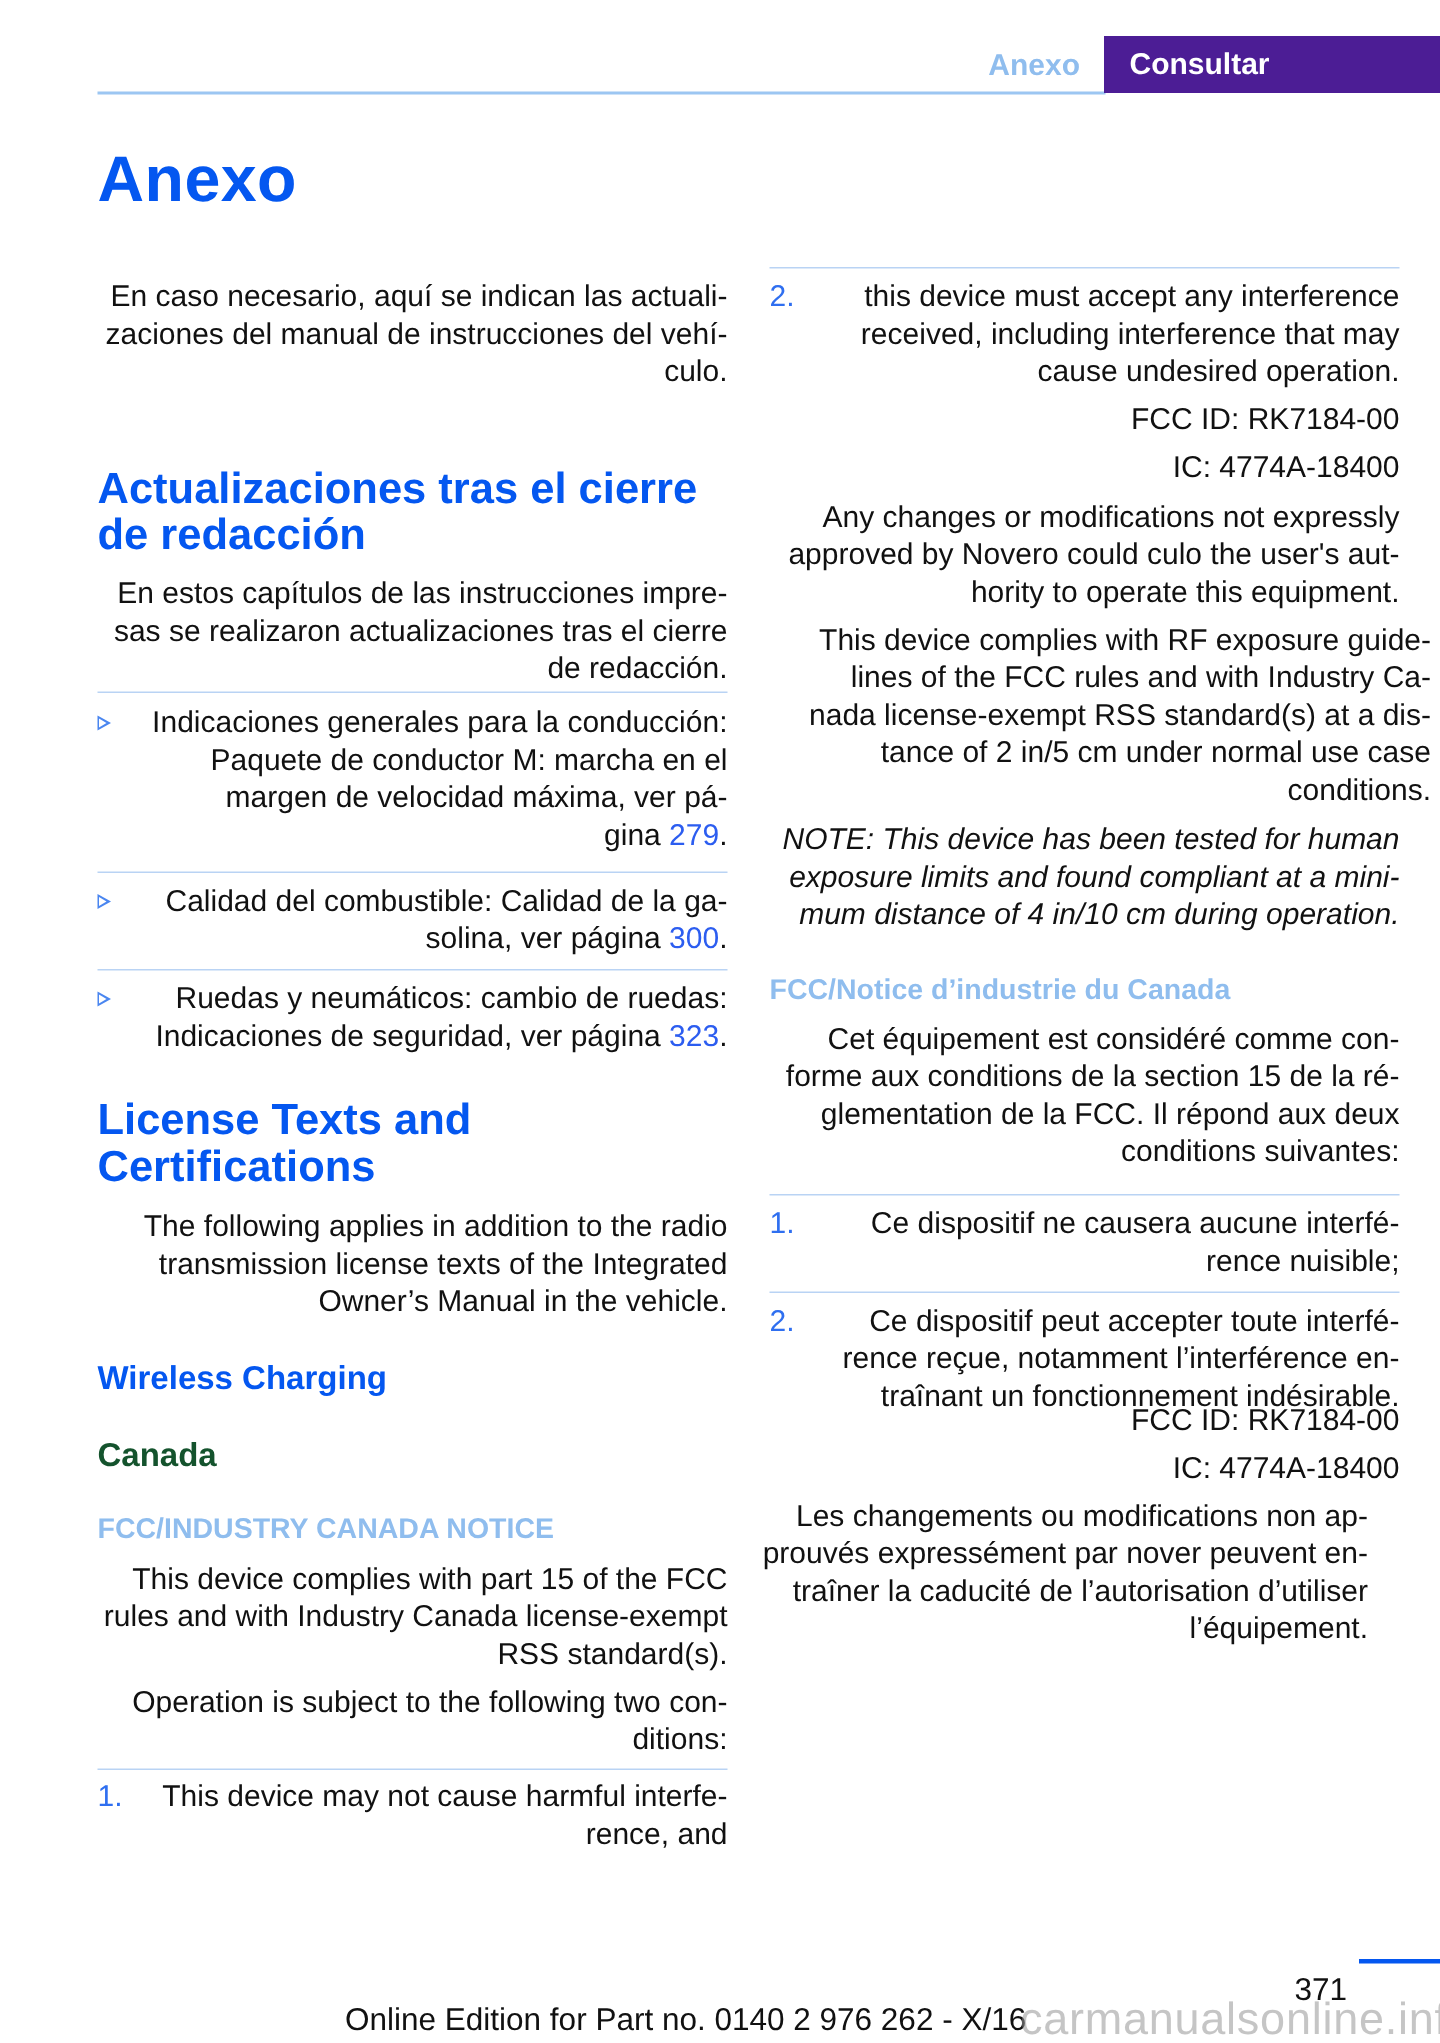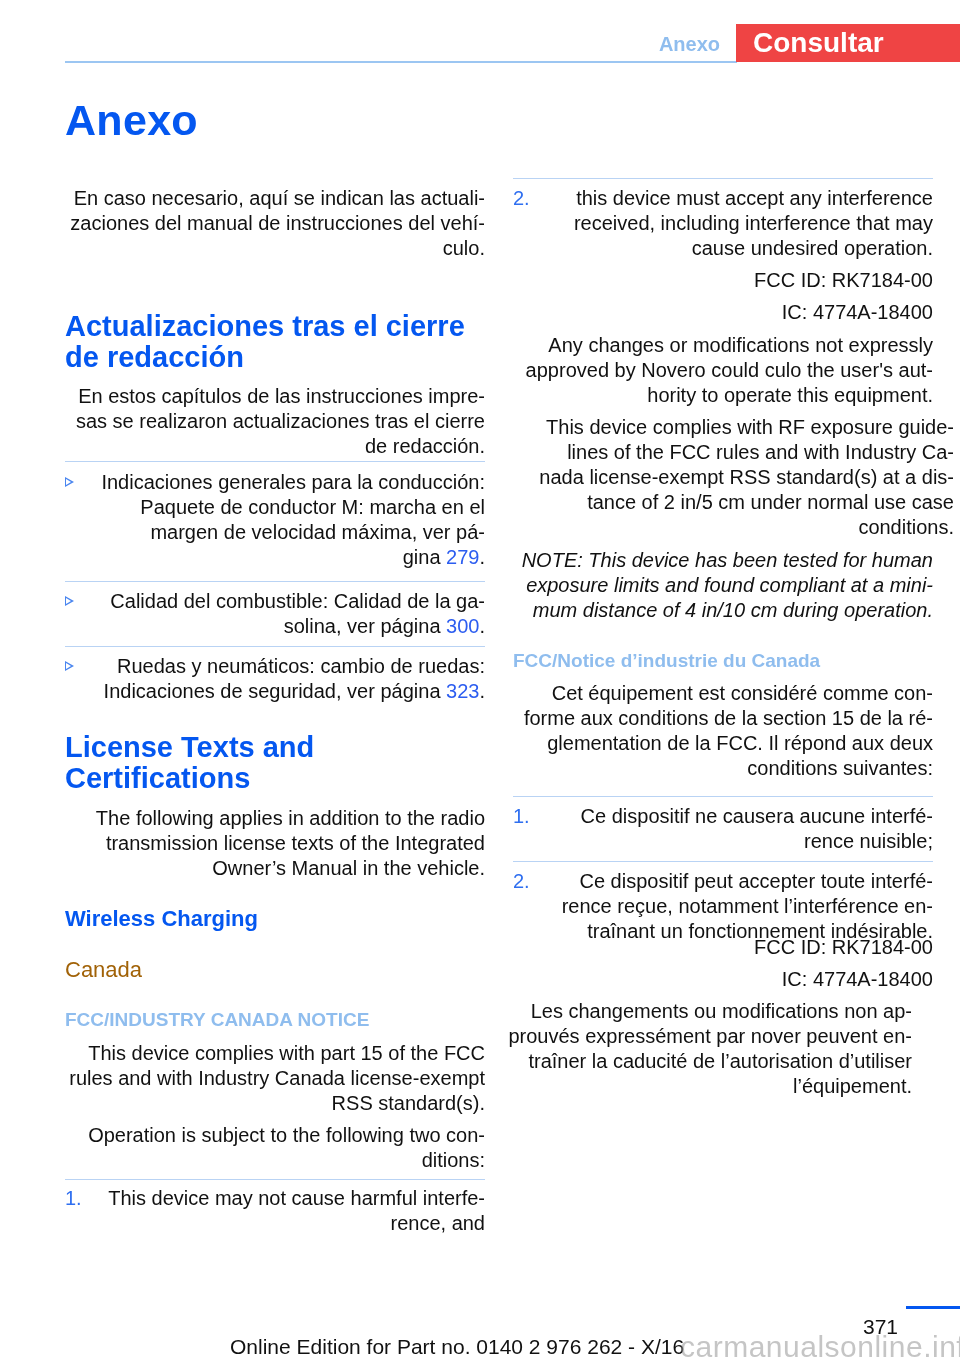--- a/index.html
+++ b/index.html
@@ -2,27 +2,27 @@
 <html><head>
 <meta charset="utf-8">
 <style>
   html, body { margin: 0; padding: 0; background: #fff; }
   body { width: 960px; height: 1362px; position: relative; overflow: hidden;
          font-family: "Liberation Sans", sans-serif; color: #111; }
   .header-line2 { position: absolute; left: 65px; top: 61px; width: 672px; height: 2px; background: #9cc6f2; }
   .tab-anexo { position: absolute; left: 640px; top: 26px; width: 96px; height: 36px;
                color: #8fbdee; font-weight: bold; font-size: 20px; line-height: 36px; text-align: right; padding-right: 16px; box-sizing: border-box; }
   .tab-consultar { position: absolute; left: 736px; top: 24px; width: 224px; height: 38px;
-                   background: #ef4444; color: #fff; font-weight: bold; font-size: 28px; line-height: 38px; padding-left: 17px; box-sizing: border-box; }
+                   background: #4c1d95; color: #fff; font-weight: bold; font-size: 20px; line-height: 38px; padding-left: 17px; box-sizing: border-box; }
   h1 { position: absolute; left: 65px; top: 96px; margin: 0; font-size: 43px; font-weight: bold; color: #0457f0; letter-spacing: 0.3px; }
   p, .li { font-size: 20px; line-height: 25px; margin: 0; text-align: right; }
   .blk { position: absolute; }
   h2 { margin: 0; font-size: 29px; line-height: 31px; font-weight: bold; color: #0457f0; }
   h3 { margin: 0; font-size: 22px; line-height: 26px; font-weight: bold; color: #0457f0; }
-  h4 { margin: 0; font-size: 22px; line-height: 26px; font-weight: normal; color: #a16207; }
+  h4 { margin: 0; font-size: 22px; line-height: 26px; font-weight: bold; color: #14532d; }
   h5 { margin: 0; font-size: 19px; line-height: 24px; font-weight: bold; color: #8fbdee; }
   .li { position: relative; padding-left: 34px; }
   .marker { position: absolute; left: 0; top: 0; color: #2f6ff0; }
   .tri { position: absolute; left: 0; top: 7px; width: 0; height: 0;
          border-top: 5px solid transparent; border-bottom: 5px solid transparent; border-left: 9px solid #4a86f0; }
   .tri::after { content: ""; position: absolute; left: -8px; top: -3px; width: 0; height: 0;
          border-top: 3px solid transparent; border-bottom: 3px solid transparent; border-left: 5px solid #fff; }
   .link { color: #2c5df0; }
   .sep { position: absolute; height: 1px; background: #b9d3f4; }
   .page-rule { position: absolute; left: 906px; top: 1306px; width: 54px; height: 3px; background: #0457f0; }

